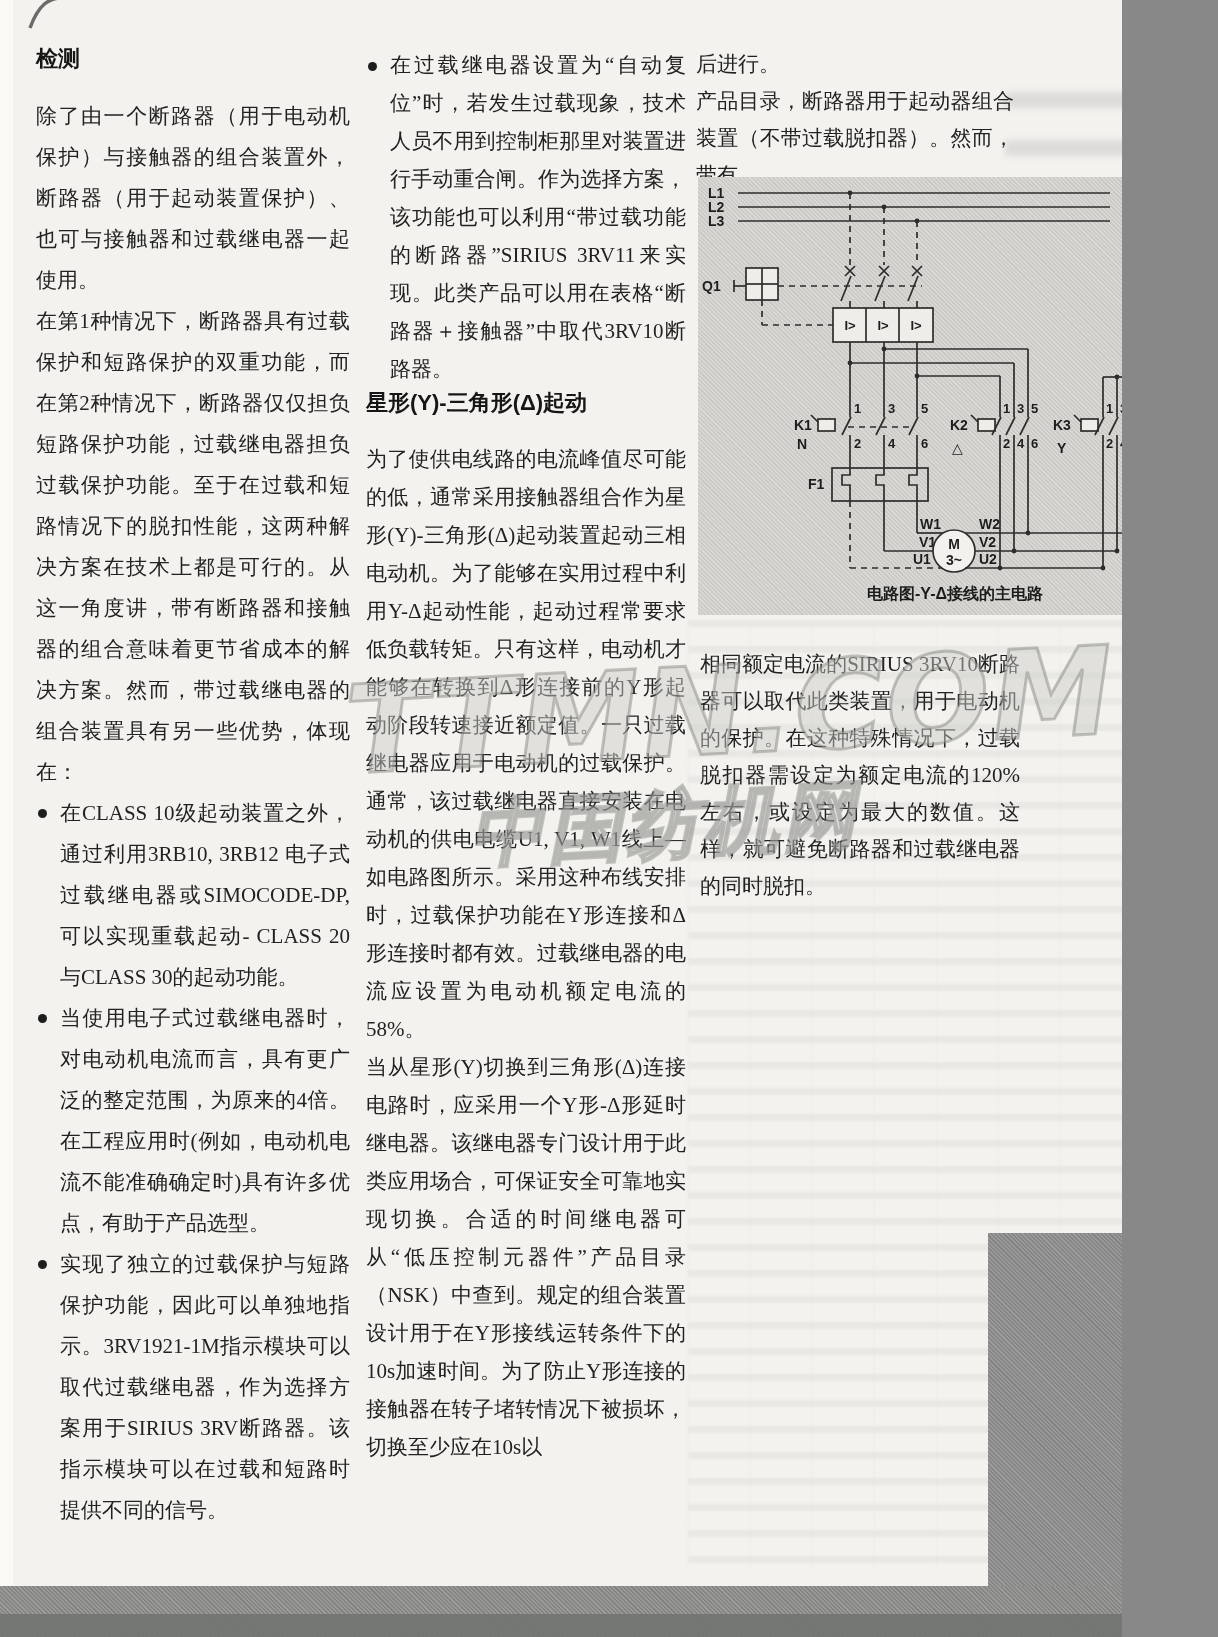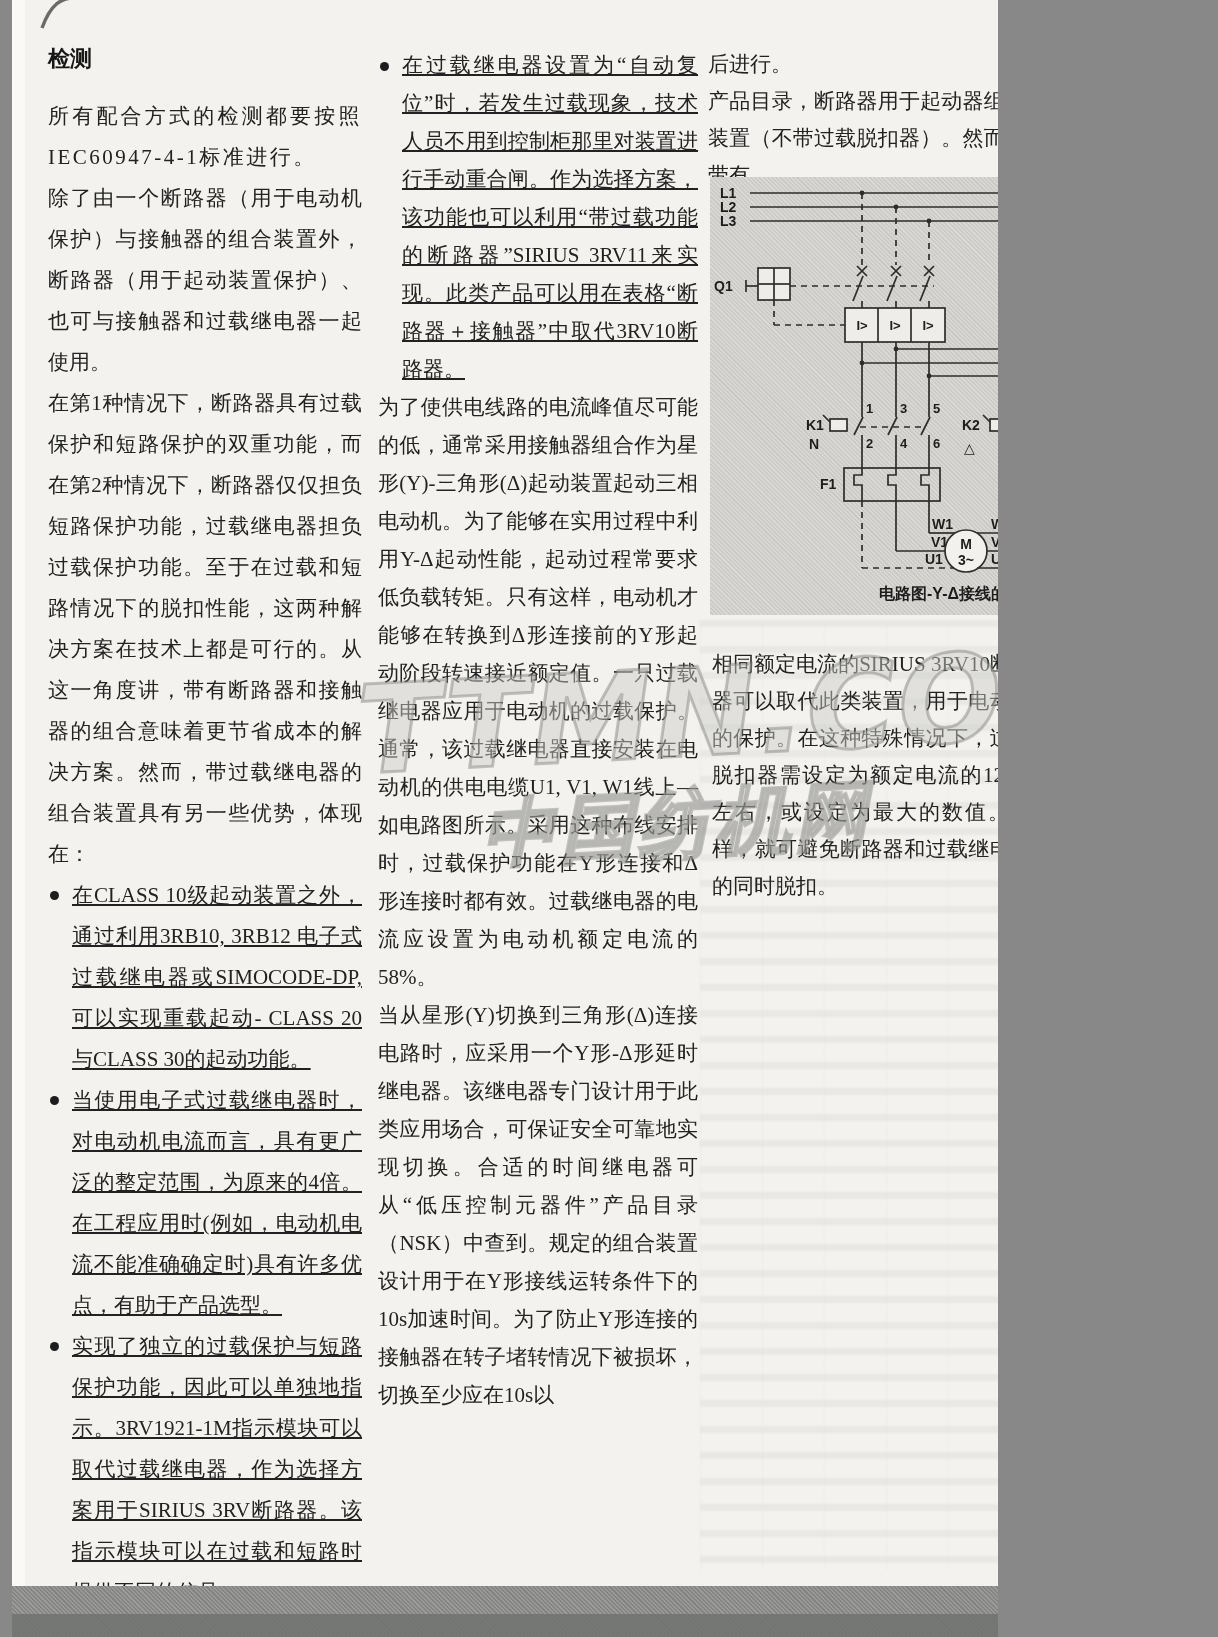--- a/index.html
+++ b/index.html
@@ -1,40 +1,39 @@
 <!DOCTYPE html>
 <html><head>
 <meta charset="utf-8">
 <style>
   html,body{margin:0;padding:0;background:#888;}
   .page{
-    position:relative;width:986px;height:1637px;overflow:hidden;
+    position:relative;width:1122px;height:1637px;overflow:hidden;
     background:#f3f2ee;
     font-family:"Liberation Serif","DejaVu Serif",serif;
     color:#222;
-    margin-left:12px;
   }
   .edge-left{position:absolute;left:0;top:0;width:13px;height:1637px;background:#faf9f6;z-index:4;}
   .corner-mark{position:absolute;left:24px;top:-8px;z-index:5;opacity:.8;}
 
   
   .col{position:absolute;z-index:2;font-size:21px;text-align:justify;}
   .col1{left:36px;top:44px;width:314px;line-height:41px;}
   .col2{left:366px;top:46px;width:320px;line-height:38px;}
   .col3{left:696px;top:46px;width:318px;line-height:37px;}
   .col3b{left:700px;top:646px;width:320px;line-height:37px;}
   h3.doc-h{
     font-family:"Liberation Sans","DejaVu Sans",sans-serif;
     font-size:22px;line-height:30px;margin:0 0 22px 0;color:#161616;
   }
   .h-gap{margin-top:38px;}
   .col p{margin:0;}
   .p-first{letter-spacing:2.5px;}
   ul.doc-bullets{margin:0;padding:0;list-style:none;}
-  ul.doc-bullets li{position:relative;padding-left:24px;margin:0;text-decoration:underline;}
+  ul.doc-bullets li{position:relative;padding-left:24px;margin:0;}
   ul.doc-bullets li::before{
     content:"";position:absolute;left:2px;top:16px;width:9px;height:9px;
     border-radius:50%;background:#1d1d1d;
   }
 
   
   .diagram-panel{
     position:absolute;left:698px;top:177px;width:514px;height:438px;z-index:2;
     background:
       repeating-linear-gradient(45deg,rgba(255,255,255,.16) 0 1.5px,rgba(0,0,0,.035) 1.5px 3px),
@@ -117,34 +116,34 @@
   <div class="edge-left"></div>
   <svg class="corner-mark" width="50" height="40">
     <path d="M6,36 C 14,14 24,4 44,6" stroke="#4a4a48" stroke-width="3.5" fill="none"></path>
   </svg>
 
   <div class="bleed"></div>
   <div class="bleed-top"></div>
 
   <div class="col col1">
     <h3 class="doc-h">检测</h3>
-    <p class="p-first">所有配合方式的检测都要按照IEC60947-4-1标准进行。</p>
     <p>除了由一个断路器（用于电动机保护）与接触器的组合装置外，断路器（用于起动装置保护）、也可与接触器和过载继电器一起使用。</p>
     <p>在第1种情况下，断路器具有过载保护和短路保护的双重功能，而在第2种情况下，断路器仅仅担负短路保护功能，过载继电器担负过载保护功能。至于在过载和短路情况下的脱扣性能，这两种解决方案在技术上都是可行的。从这一角度讲，带有断路器和接触器的组合意味着更节省成本的解决方案。然而，带过载继电器的组合装置具有另一些优势，体现在：</p>
     <ul class="doc-bullets">
       <li>在CLASS 10级起动装置之外，通过利用3RB10, 3RB12 电子式过载继电器或SIMOCODE-DP, 可以实现重载起动- CLASS 20与CLASS 30的起动功能。</li>
       <li>当使用电子式过载继电器时，对电动机电流而言，具有更广泛的整定范围，为原来的4倍。在工程应用时(例如，电动机电流不能准确确定时)具有许多优点，有助于产品选型。</li>
       <li>实现了独立的过载保护与短路保护功能，因此可以单独地指示。3RV1921-1M指示模块可以取代过载继电器，作为选择方案用于SIRIUS 3RV断路器。该指示模块可以在过载和短路时提供不同的信号。</li>
     </ul>
   </div>
 
   <div class="col col2">
     <ul class="doc-bullets">
       <li>在过载继电器设置为“自动复位”时，若发生过载现象，技术人员不用到控制柜那里对装置进行手动重合闸。作为选择方案，该功能也可以利用“带过载功能的断路器”SIRIUS 3RV11来实现。此类产品可以用在表格“断路器＋接触器”中取代3RV10断路器。</li>
     </ul>
+    <h3 class="doc-h h-gap">星形(Y)-三角形(Δ)起动</h3>
     <p>为了使供电线路的电流峰值尽可能的低，通常采用接触器组合作为星形(Y)-三角形(Δ)起动装置起动三相电动机。为了能够在实用过程中利用Y-Δ起动性能，起动过程常要求低负载转矩。只有这样，电动机才能够在转换到Δ形连接前的Y形起动阶段转速接近额定值。一只过载继电器应用于电动机的过载保护。通常，该过载继电器直接安装在电动机的供电电缆U1, V1, W1线上—如电路图所示。采用这种布线安排时，过载保护功能在Y形连接和Δ形连接时都有效。过载继电器的电流应设置为电动机额定电流的58%。</p>
     <p>当从星形(Y)切换到三角形(Δ)连接电路时，应采用一个Y形-Δ形延时继电器。该继电器专门设计用于此类应用场合，可保证安全可靠地实现切换。合适的时间继电器可从“低压控制元器件”产品目录（NSK）中查到。规定的组合装置设计用于在Y形接线运转条件下的10s加速时间。为了防止Y形连接的接触器在转子堵转情况下被损坏，切换至少应在10s以</p>
   </div>
 
   <div class="col col3">
     <p>后进行。</p>
     <p>产品目录，断路器用于起动器组合装置（不带过载脱扣器）。然而，带有</p>
   </div>
   <div class="col col3b">
     <p>相同额定电流的SIRIUS 3RV10断路器可以取代此类装置，用于电动机的保护。在这种特殊情况下，过载脱扣器需设定为额定电流的120%左右，或设定为最大的数值。这样，就可避免断路器和过载继电器的同时脱扣。</p>

